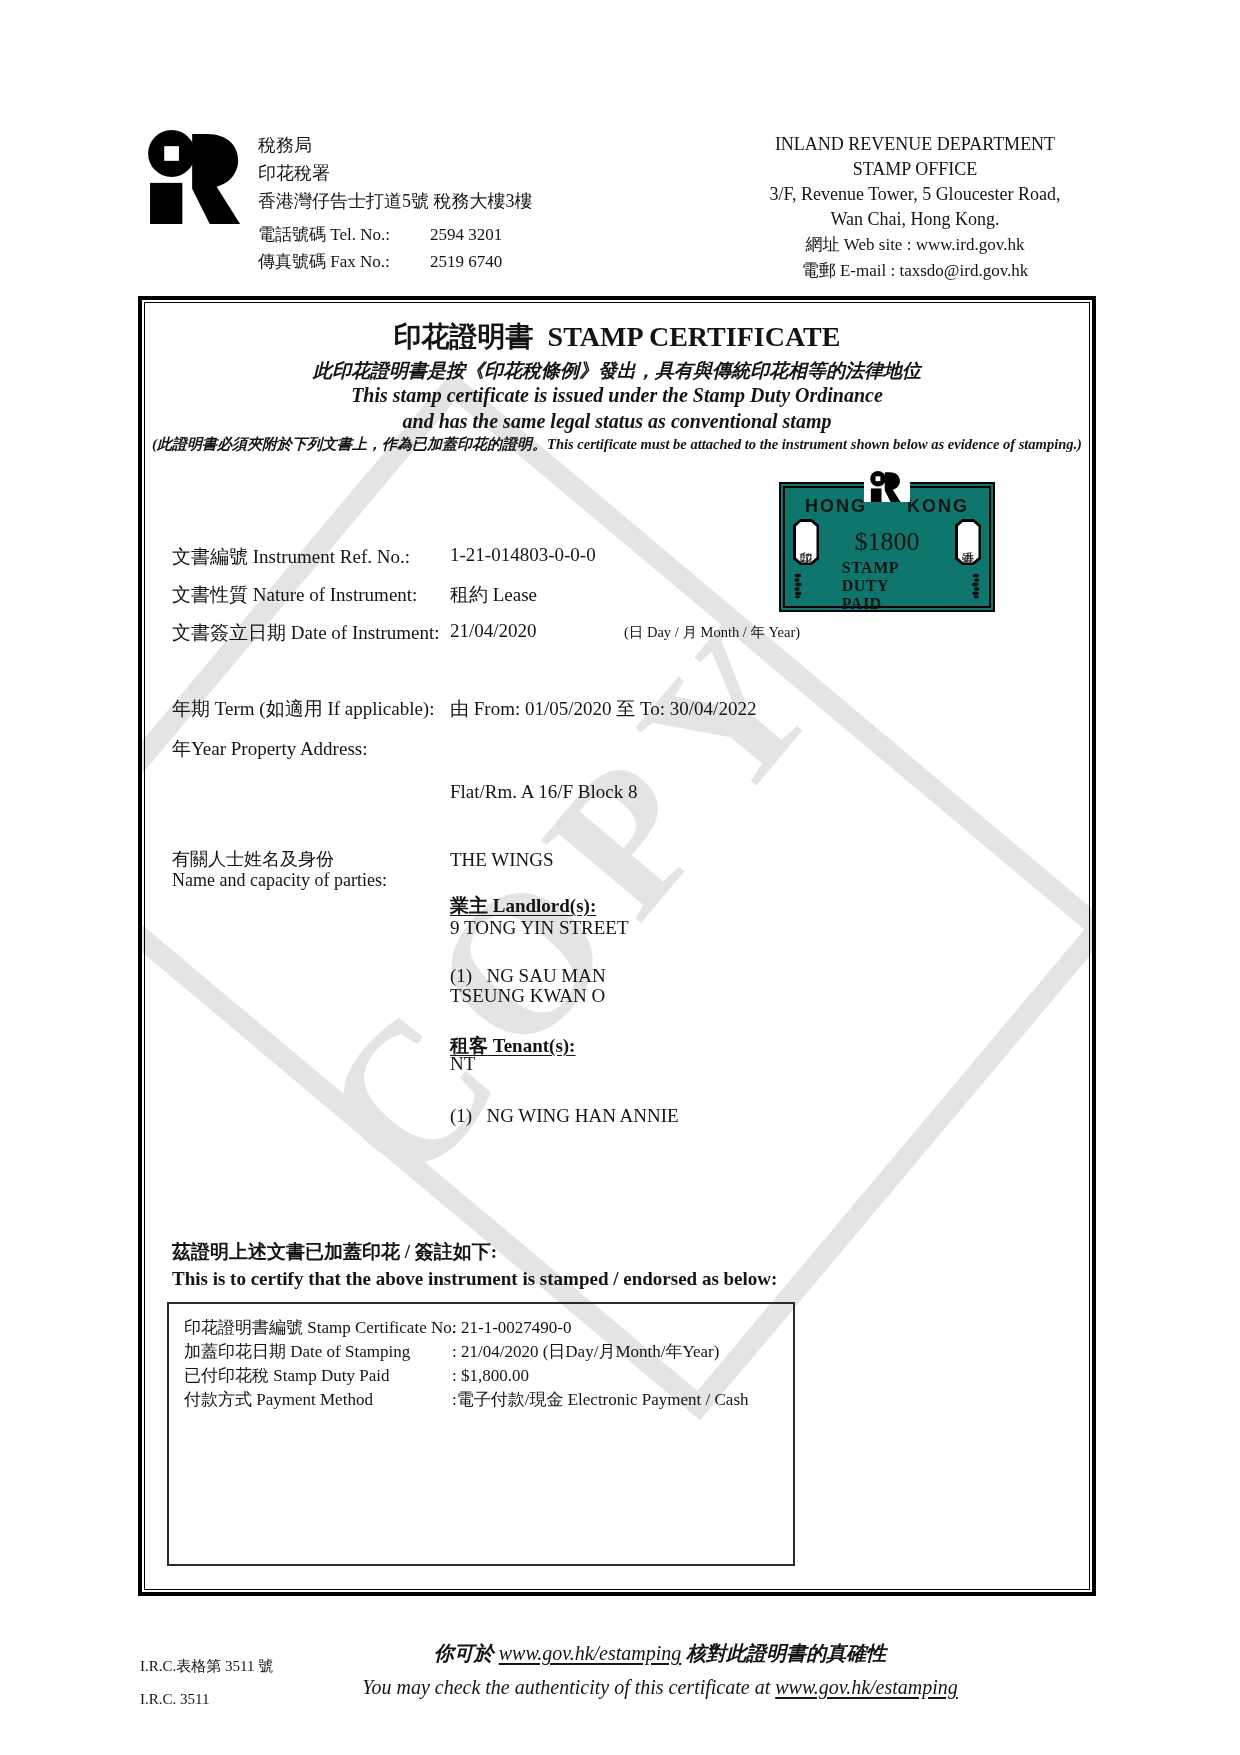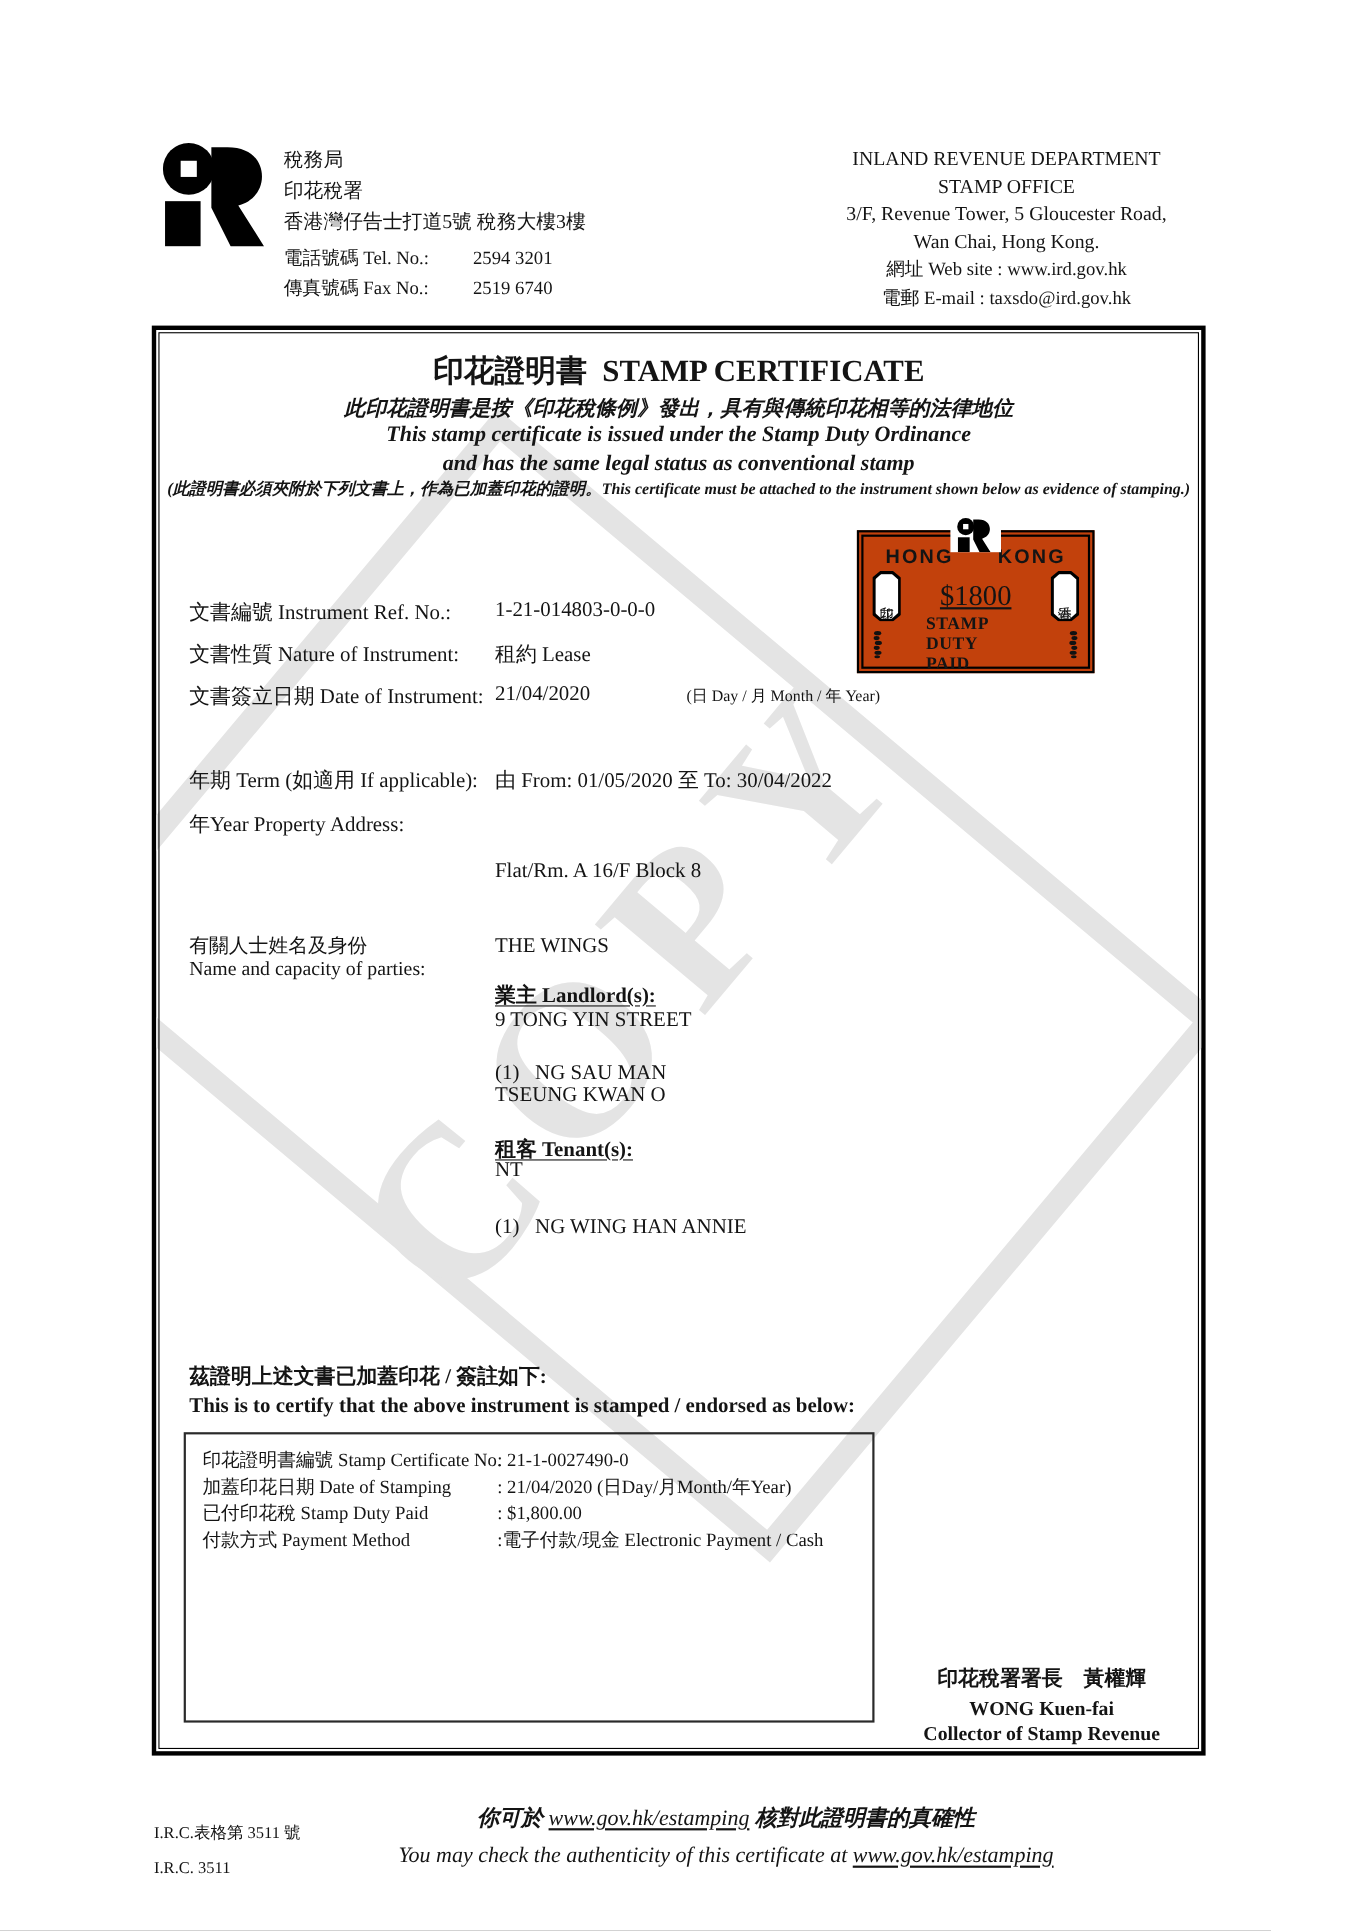--- a/index.html
+++ b/index.html
@@ -45,29 +45,29 @@
   .fnote { position:absolute; left:452px; top:3px; font-size:14.5px; white-space:nowrap; }
   .f-ref{top:244px} .f-nature{top:282px} .f-date{top:320px} .f-rent{top:358px}
   .f-term{top:396px} .f-addr{top:436px} .f-parties{top:549px}
   .addr-lines div { line-height:24px; }
   .plabel { line-height:21px; font-size:18px; }
   .party-h { font-weight:bold; text-decoration:underline; text-underline-offset:3px;
              font-size:19px; line-height:26px; }
   .party-item { line-height:26px; white-space:pre; }
   
   .stamp { position:absolute; left:637px; top:182px; width:216px; height:130px;
-           border:2px solid #000; padding:2px; background:#c2410c; }
+           border:2px solid #000; padding:2px; background:#0f766e; }
   .stamp-in { position:relative; width:100%; height:100%; border:2px solid #000; }
   .stamp-logo { position:absolute; top:-17px; left:50%; transform:translateX(-50%);
                 background:#fff; padding:0 6px; line-height:0; }
   .stamp-row1 { display:flex; justify-content:space-between; padding:8px 20px 0 20px;
                 font-family:"Liberation Sans",sans-serif; font-weight:bold;
                 font-size:18px; letter-spacing:2px; }
   .stamp-row2 { display:flex; justify-content:space-between; align-items:center;
-                padding:2px 8px 0 8px;text-decoration:underline; }
+                padding:2px 8px 0 8px; }
   .stamp-amt { font-size:26px; }
   .tab { position:relative; width:26px; height:46px; background:#000;
          clip-path:polygon(28% 0,72% 0,100% 13%,100% 87%,72% 100%,28% 100%,0 87%,0 13%); }
   .tab-in { position:absolute; inset:2.5px; background:#fff;
             clip-path:polygon(28% 0,72% 0,100% 13%,100% 87%,72% 100%,28% 100%,0 87%,0 13%);
             display:flex; align-items:center; justify-content:center; }
   .tab-in span { writing-mode:vertical-rl; text-orientation:upright;
                  font-size:13px; line-height:1; letter-spacing:1px; }
   .stamp-row3 { display:flex; justify-content:space-between; align-items:center;
                 padding:0 9px; margin-top:-6px;gap:40px; }
@@ -239,25 +239,20 @@
         <span class="dl">加蓋印花日期 Date of Stamping</span><span>: 21/04/2020 (日Day/月Month/年Year)</span>
       </div>
       <div class="drow">
         <span class="dl">已付印花稅 Stamp Duty Paid</span><span>: $1,800.00</span>
       </div>
       <div class="drow">
         <span class="dl">付款方式 Payment Method</span><span>:電子付款/現金 Electronic Payment / Cash</span>
       </div>
     </div>
 
-    <div class="sig">
-      <div class="s1">印花稅署署長　黃權輝</div>
-      <div class="s2">WONG Kuen-fai</div>
-      <div class="s3">Collector of Stamp Revenue</div>
-    </div>
   </div>
 
   <div class="irc irc1">I.R.C.表格第 3511 號</div>
   <div class="irc irc2">I.R.C. 3511</div>
   <div class="check">
     <div>
       <span class="cjk-b">你可於 </span><span class="url">www.gov.hk/estamping</span><span class="cjk-b"> 核對此證明書的真確性</span>
     </div>
     <div>
       <span>You may check the authenticity of this certificate at </span><span class="url">www.gov.hk/estamping</span>

